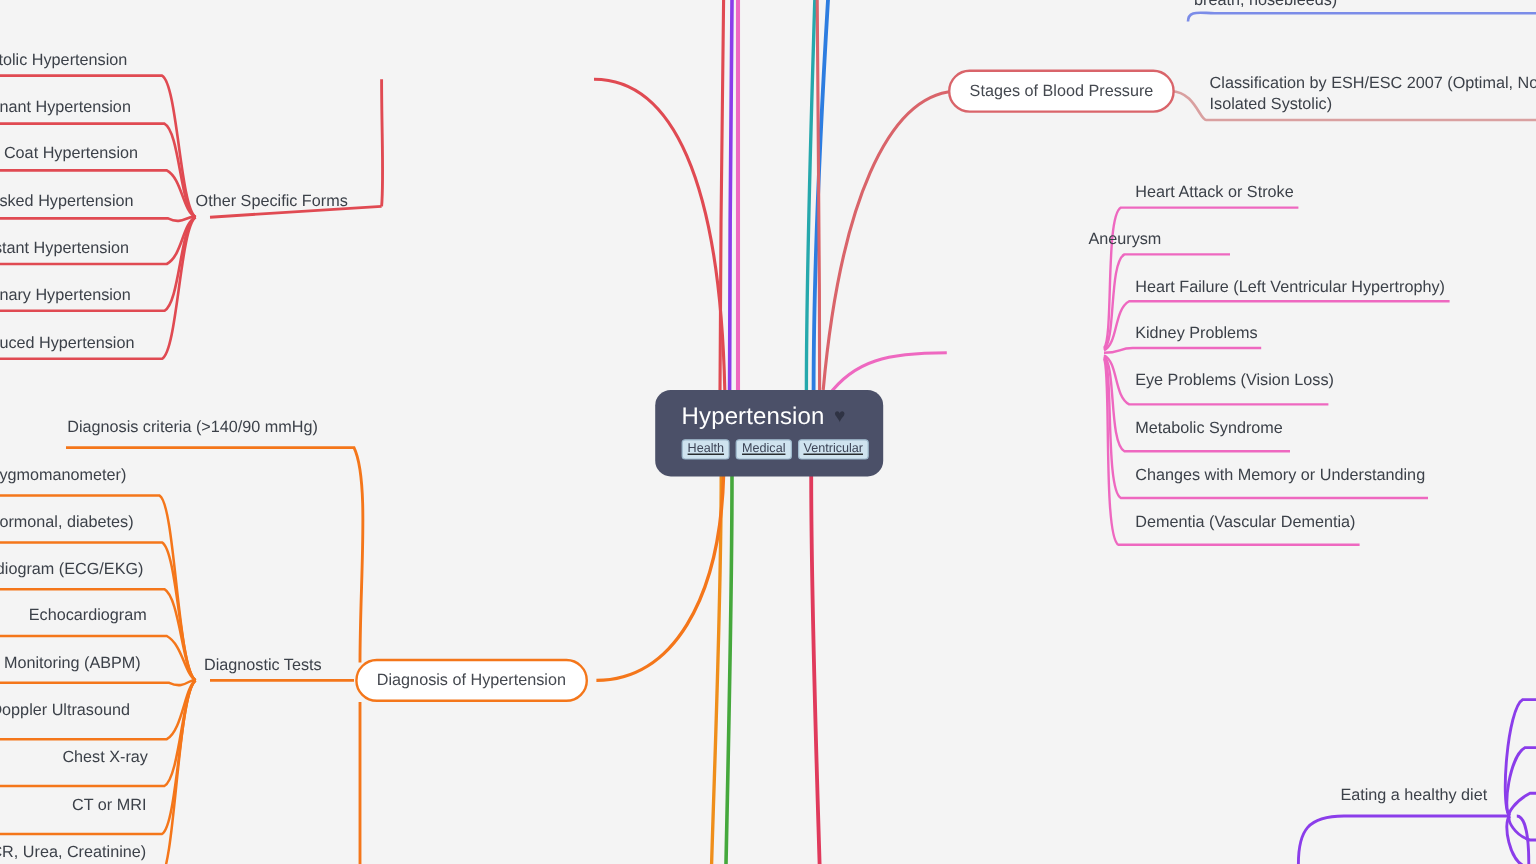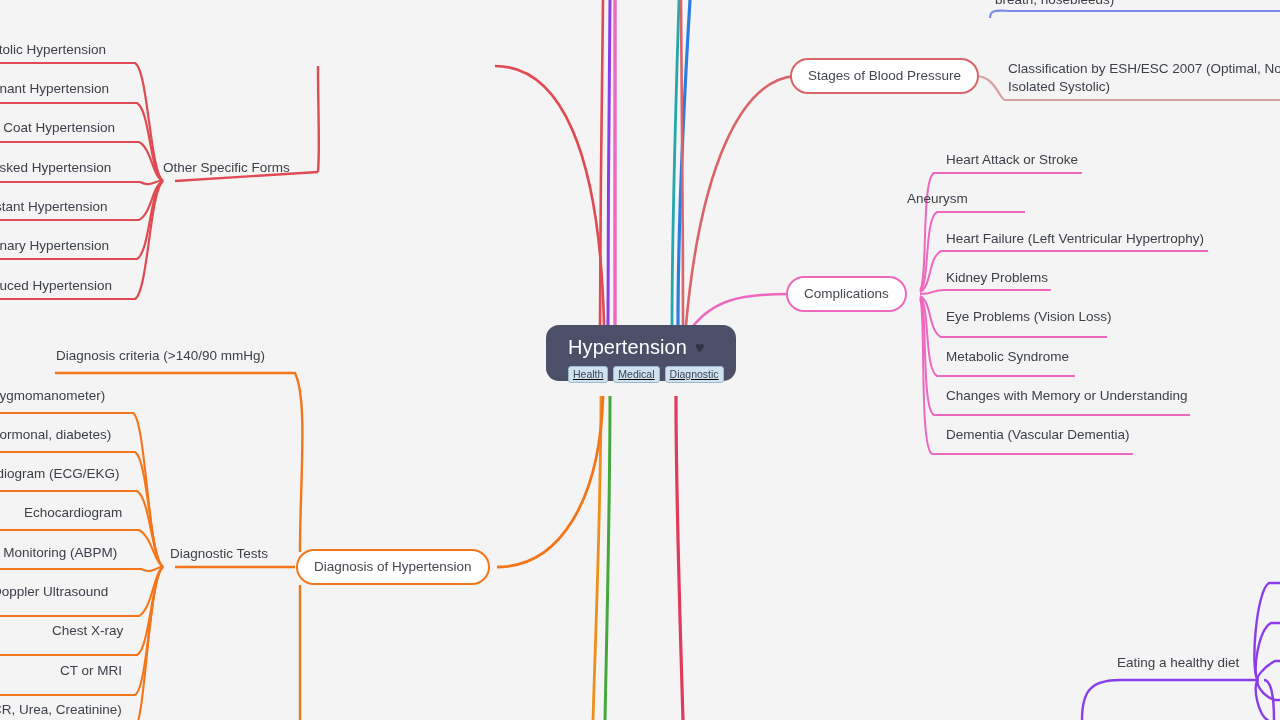--- a/index.html
+++ b/index.html
@@ -183,36 +183,35 @@
       <path d="M1258,680 C1250,672 1256,590 1269,583 L1290,583"></path>
       <path d="M1258,680 C1252,674 1258,630 1271,623 L1290,623"></path>
       <path d="M1258,680 C1256,678 1262,668 1275,661 L1290,661"></path>
       <path d="M1258,680 C1256,684 1262,696 1275,700 L1290,700"></path>
       <path d="M1258,680 C1252,686 1258,718 1271,722 L1290,722"></path>
       <path d="M1258,680 L1120,680 C1090,680 1082,692 1082,720"></path>
       <path d="M1264,680 C1268,680 1274,686 1274,720"></path>
     </g>
   </svg>
 
-  <div class="root-node" style="left:546px; top:325px; width:190px; height:56px;">
+  <div class="root-node" style="left:546px; top:325px; width:190px; height:72px;">
     <div class="root-title-row">
       <span class="root-title">Hypertension</span>
       <span class="root-heart">♥</span>
     </div>
     <div class="root-tags">
       <span class="tag">Health</span>
       <span class="tag">Medical</span>
-      <span class="tag">Diagnostic</span>
+      <span class="tag">Ventricular</span>
     </div>
   </div>
 
 
   <div class="pill crimson" style="left:790px; top:58px; border-color:#d9646a;">Stages of Blood Pressure</div>
 
-  <div class="pill pink" style="left:786px; top:276px;">Complications</div>
 
   <div class="pill orange" style="left:296px; top:549px;">Diagnosis of Hypertension</div>
 
   <div class="leaf mid" style="left:163px; top:160px;">Other Specific Forms</div>
 
   <div class="leaf mid" style="left:170px; top:546px;">Diagnostic Tests</div>
 
   <div class="leaf" style="left:-8px; top:42px;">stolic Hypertension</div>
   <div class="leaf" style="left:-8px; top:81px;">gnant Hypertension</div>
   <div class="leaf" style="left:-8px; top:120px;">e Coat Hypertension</div>

